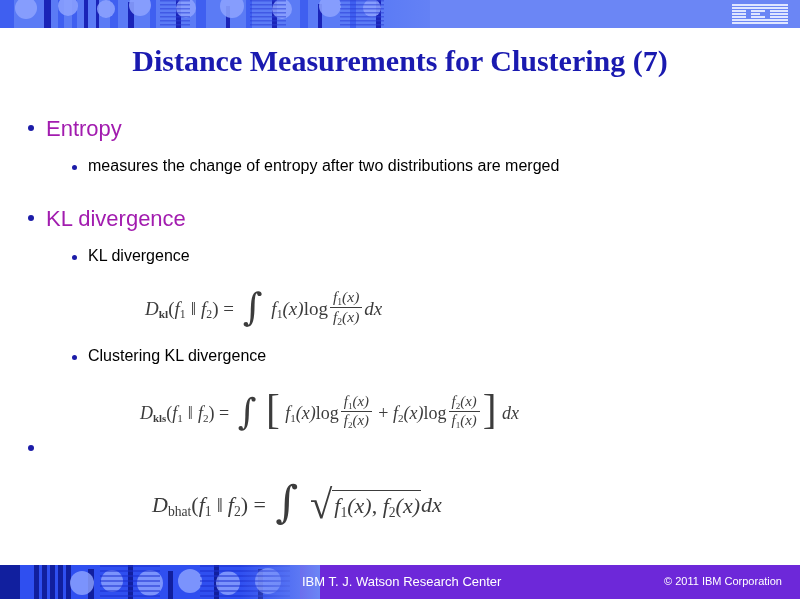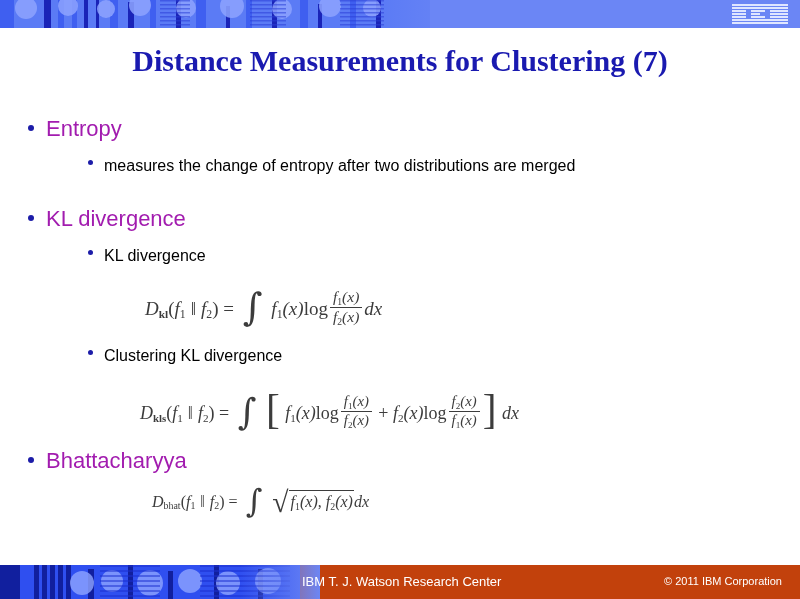--- a/index.html
+++ b/index.html
@@ -79,23 +79,23 @@
     position: relative;
     top: -5px;
   }
   .bullet-l1 .txt {
     font-size: 22px;
     color: #a21caf;
     line-height: 1;
   }
   .bullet-l2 {
     position: absolute;
-    left: 88px;
+    left: 72px;
     display: flex;
-    align-items: center;
+    align-items: flex-end;
   }
   .bullet-l2 .dot {
     width: 5px; height: 5px;
     border-radius: 50%;
     background: #1c1ca8;
     margin-right: 11px;
     flex: none;
     position: relative;
     top: -4px;
   }
@@ -186,21 +186,21 @@
     padding: 2px 1px 0 2px;
     position: relative;
     top: -2px;
   }
 
   
   .footer-banner {
     position: absolute;
     left: 0; top: 565px;
     width: 800px; height: 34px;
-    background: #c2410c;
+    background: #6d28d9;
     overflow: hidden;
   }
   .footer-art {
     position: absolute;
     left: 0; top: 0;
     width: 300px; height: 34px;
     overflow: hidden;
   }
   .footer-fade {
     position: absolute;
@@ -351,24 +351,23 @@
     <span class="intg">∫</span>
     <span class="bigbr">[</span>
     <span class="math">f</span><span class="sub">1</span><span class="math">(x)</span><span class="mathup">log</span><span class="frac"><span class="num"><span class="math">f</span><span class="sub">1</span><span class="math">(x)</span></span><span class="den"><span class="math">f</span><span class="sub">2</span><span class="math">(x)</span></span></span>
     <span class="mathup">+</span>
     <span class="math">f</span><span class="sub">2</span><span class="math">(x)</span><span class="mathup">log</span><span class="frac"><span class="num"><span class="math">f</span><span class="sub">2</span><span class="math">(x)</span></span><span class="den"><span class="math">f</span><span class="sub">1</span><span class="math">(x)</span></span></span><span class="bigbr">]</span>
     <span class="math">dx</span>
   </div>
 
   <div class="bullet-l1" style="top: 350px;">
     <span class="dot"></span>
-    <span class="txt">Bhattacharyya</span>
-  </div>
-
-  <div class="formula" style="left: 152px; top: 392px; font-size: 16px;">
+  </div>
+
+  <div class="formula" style="left: 152px; top: 392px; font-size: 22px;">
     <span class="math">D</span><span class="sub">bhat</span><span class="mathup">(</span><span class="math">f</span><span class="sub">1</span><span class="dbar">‖</span><span class="math">f</span><span class="sub">2</span><span class="mathup">)</span>
     <span class="mathup">=</span>
     <span class="intg">∫</span>
     <span class="sqrt-wrap"><span class="sqrt-sym">√</span><span class="sqrt-body"><span class="math">f</span><span class="sub">1</span><span class="math">(x)</span><span class="mathup">,</span> <span class="math">f</span><span class="sub">2</span><span class="math">(x)</span></span></span><span class="math">dx</span>
   </div>
 
 </div>
 
 <div class="footer-banner">
   <svg class="footer-art" viewBox="0 0 300 34" preserveAspectRatio="none">

